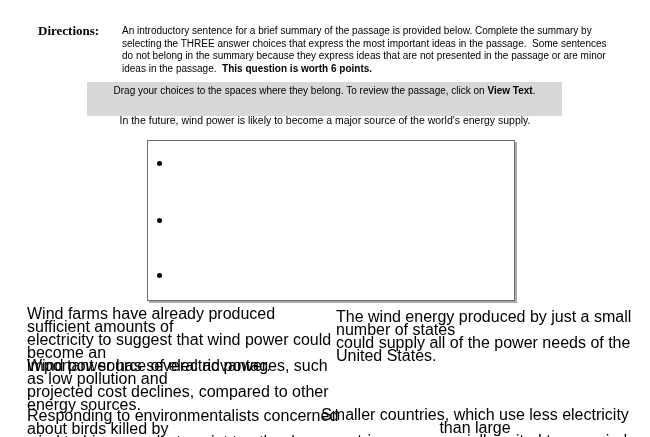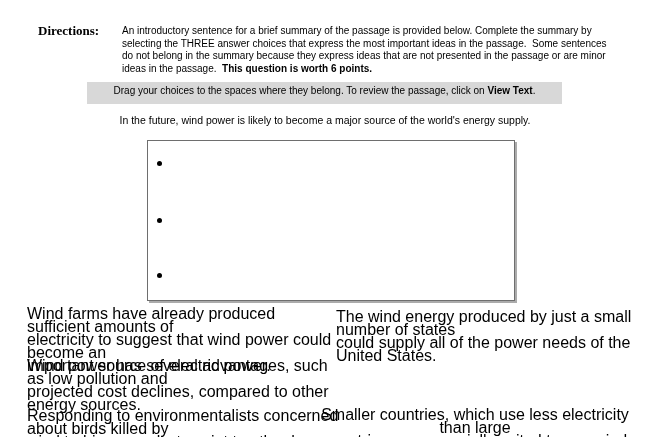--- a/index.html
+++ b/index.html
@@ -12,21 +12,21 @@
   .directions-label {
     position:absolute; left:38px; top:7px;
     font-family:"Liberation Serif", serif; font-weight:bold; font-size:13px;
   }
   .directions-body {
     position:absolute; left:122px; top:9px; width:505px;
     font-size:10px; line-height:12.5px; white-space:pre-wrap;
   }
   .directions-body .points-note { font-weight:bold; }
   .instruction-bar {
-    position:absolute; left:87px; top:66px; width:475px; height:22px;
+    position:absolute; left:87px; top:66px; width:475px; height:34px;
     background:#d8d8d8; font-size:10px; line-height:18px; text-align:center;
     white-space:pre-wrap;
   }
   .instruction-bar .view-text { font-weight:bold; }
   .intro-sentence {
     position:absolute; left:0; top:98px; width:650px; text-align:center;
     font-weight:normal; font-size:10.5px;
   }
   .summary-box {
     position:absolute; left:147px; top:124px; width:366px; height:159px;

